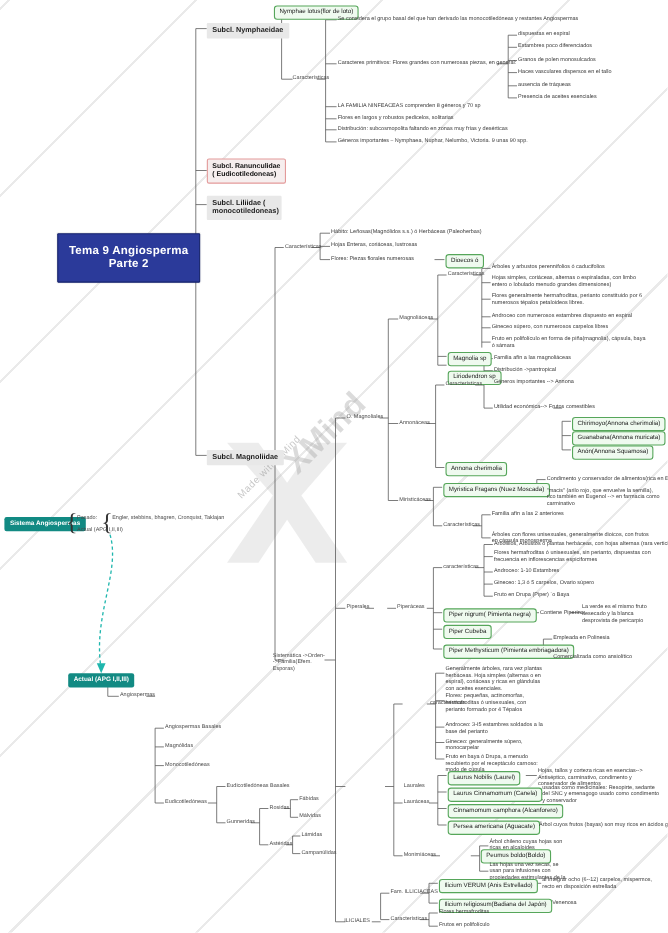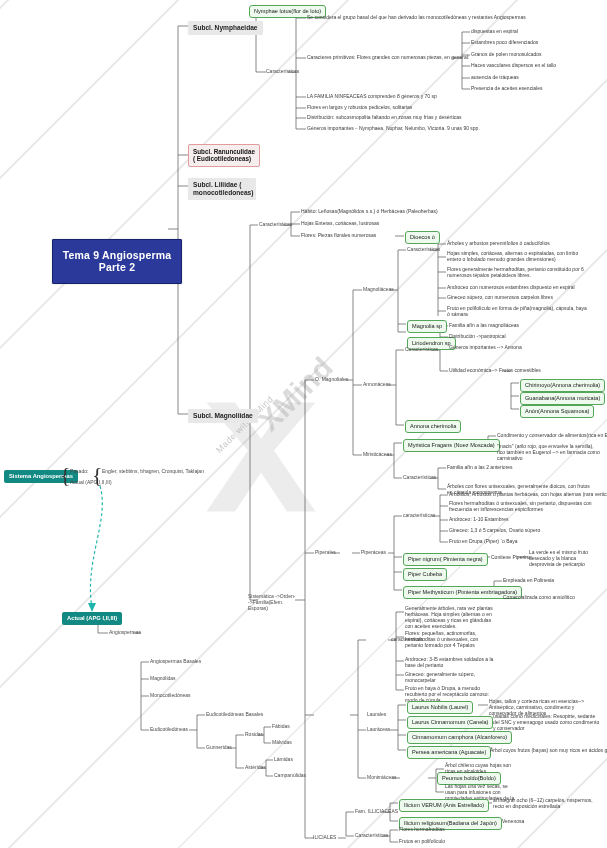--- a/index.html
+++ b/index.html
@@ -270,21 +270,21 @@
     <path d="M260 768 H266"></path>
     <path d="M266 760 V776"></path>
     <path d="M266 760 H273"></path>
     <path d="M266 776 H273"></path>
   </g>
 
   <path d="M100 486 C 110 520, 84 560, 92 608" stroke="#1fb6ad" stroke-width="1.2" fill="none" stroke-dasharray="3,2.5"></path>
   <polygon points="92,612 88,603 96,603" fill="#1fb6ad"></polygon>
 </svg>
 
-<div class="node root" style="left:52px;top:212px;width:116px;margin-top:27px;">Tema 9 Angiosperma Parte 2</div>
+<div class="node root" style="left:52px;top:212px;width:116px;">Tema 9 Angiosperma Parte 2</div>
 
 <div class="node grey" style="left:188px;top:21px;">Subcl. Nymphaeidae</div>
 <div class="node green" style="left:249px;top:5px;">Nymphae lotus(flor de loto)</div>
 <div class="node lbl" style="left:266px;top:69px;">Características</div>
 
 <div class="node plain" style="left:307px;top:15px;">Se considera el grupo basal del que han derivado las monocotiledóneas y restantes Angiospermas</div>
 <div class="node plain" style="left:307px;top:55px;">Caracteres primitivos: Flores grandes con numerosas piezas, en general:</div>
 <div class="node plain" style="left:307px;top:94px;">LA FAMILIA NINFEACEAS comprenden 8 géneros y 70 sp</div>
 <div class="node plain" style="left:307px;top:105px;">Flores en largos y robustos pedicelos, solitarias</div>
 <div class="node plain" style="left:307px;top:115px;">Distribución: subcosmopolita faltando en zonas muy frías y desérticas</div>

